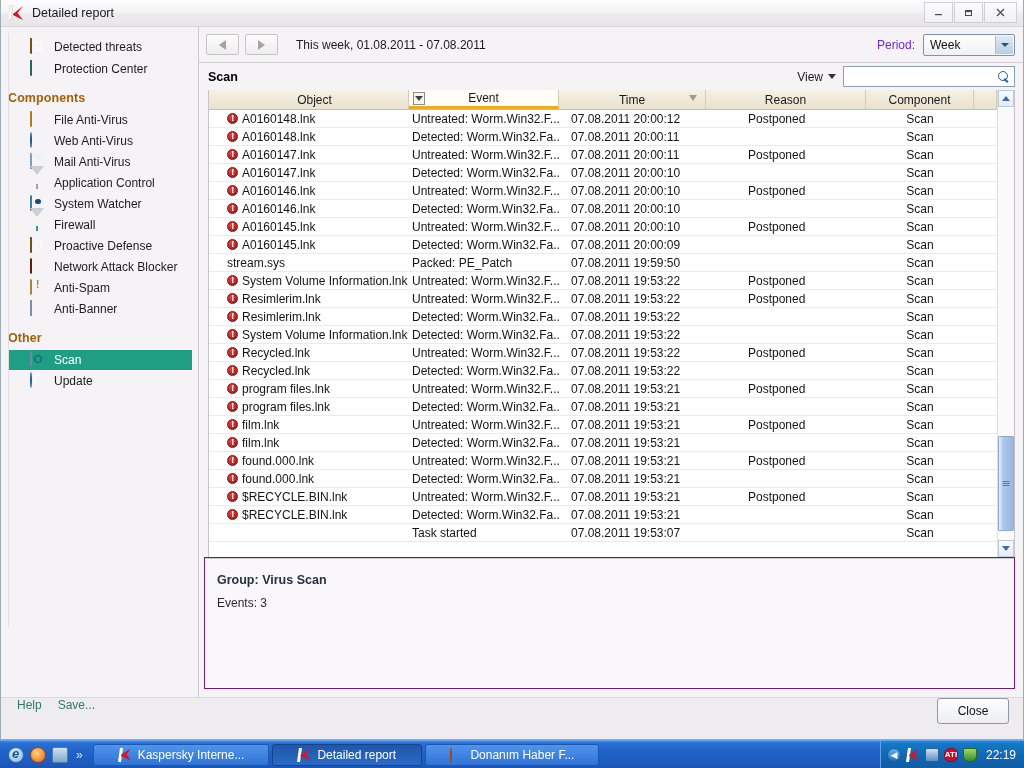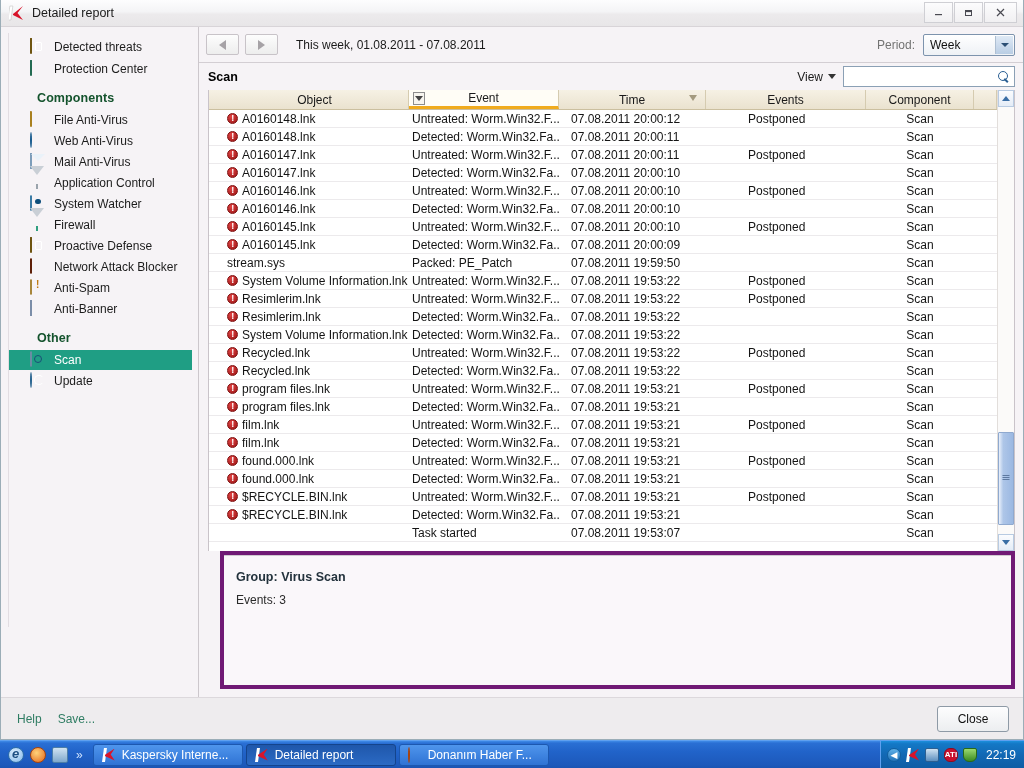--- a/index.html
+++ b/index.html
@@ -58,22 +58,22 @@
     background:#e2dde2;
   }
   .side-item {
     height: 20px; display: flex; align-items: center;
     padding-left: 22px; margin: 1px 6px 1px 7px; cursor: default;
     color: #1c1c1c; font-size: 12px;
   }
   .side-item .ic { width: 16px; height: 16px; margin-right: 8px; flex: 0 0 16px; position: relative; }
   .side-item.sel { background: #1f9e84; color: #ffffff; border-radius: 0; }
   .side-head {
-    font-weight: bold; font-size: 12.5px; color: #14532d;
-    padding-left: 29px; margin: 12px 0 5px 7px; letter-spacing: .1px;
+    font-weight: bold; font-size: 12.5px; color: #a16207;
+    padding-left: 0; margin: 12px 0 5px 7px; letter-spacing: .1px;
   }
   .side-top { margin-bottom: 2px; }
 
   
   .shield { width:13px; height:15px; border-radius:2px 2px 6px 6px;
             background:linear-gradient(to bottom,#d8b54a,#8c6a16); border:1px solid #6e5410; }
   .shield.green { background:linear-gradient(to bottom,#9ad2bd,#2f7a61); border-color:#236a52; }
   .shield.dot{ position:relative; }
   .shield.dot::after{content:"";position:absolute;left:3.5px;top:3px;width:5px;height:7px;border:1.5px solid #fff;border-radius:1px;}
   .folder { width:15px; height:11px; background:linear-gradient(to bottom,#f4d98a,#d8a93c);
@@ -107,21 +107,21 @@
   }
   .navbtn {
     width: 33px; height: 21px; border: 1px solid #c8c3c8; border-radius: 2px;
     background: linear-gradient(to bottom,#fdfdfd,#ededed);
     display: flex; align-items: center; justify-content: center; margin-right: 6px;
   }
   .tri-l { width:0;height:0;border-top:5px solid transparent;border-bottom:5px solid transparent;border-right:7px solid #a6a2a6; }
   .tri-r { width:0;height:0;border-top:5px solid transparent;border-bottom:5px solid transparent;border-left:7px solid #a6a2a6; }
   #periodrange { margin-left: 12px; font-size: 12px; color: #1a1a1a; }
   .spacer { flex: 1 1 auto; }
-  #periodlabel { font-size: 12px; color:#737373; margin-right: 8px; }
+  #periodlabel { font-size: 12px; color:#6d28d9; margin-right: 8px; }
   #periodsel {
     width: 92px; height: 22px; border:1px solid #7d93ad; border-radius:2px;
     background: linear-gradient(to bottom,#ffffff,#eef1f5);
     display:flex; align-items:center; font-size:12px; color:#111; padding-left:6px;
     position: relative;
   }
   #periodsel .arrowbox{
     position:absolute; right:1px; top:1px; width:18px; height:18px;
     background:linear-gradient(to bottom,#dfe9f5,#b9cde4);
     border-left:1px solid #aebfd2; display:flex;align-items:center;justify-content:center;
@@ -200,24 +200,24 @@
                   width:7px; height:6px;
                   background: repeating-linear-gradient(to bottom,#5e79a0 0 1px,transparent 1px 2px); }
 
   
   #detail { flex:0 0 130px; height:130px; background:#faf7fa;
             border-top:1px solid #cfc9cf; margin:0; padding:14px 0 0 12px; }
   #detail .g { font-weight:bold; font-size:12.5px; color:#23323c; }
   #detail .e { font-size:12px; color:#2a2a2a; margin-top:9px; }
   #tablebox { margin: 0 8px 0 9px; border:1px solid #c9c3c9; border-top:none; border-bottom:none;
               display:flex; flex-direction:column; flex:1 1 auto; min-height:0; }
-  #detailbox { margin: 0 8px 8px 21px; border:4px solid #701a75; flex:0 0 130px; }
-
-  
-  #footer { height: 42px; flex:0 0 42px; display:flex; align-items:center;
+  #detailbox { margin: 0 8px 8px 5px; border:1px solid #701a75; flex:0 0 130px; }
+
+  
+  #footer { height: 42px; flex:0 0 42px; display:flex; align-items:flex-start;
             padding:0 14px 0 16px; background:#eeecee; border-top:1px solid #dcd8dc; }
   .flink { color:#2f7d63; font-size:12px; margin-right:16px; }
   #closebtn { width:72px; height:26px; border:1px solid #8e9aa6; border-radius:3px;
               background:linear-gradient(to bottom,#fdfdfe,#eceef0);
               display:flex;align-items:center;justify-content:center; font-size:12px; color:#111; }
 
   
   #taskbar { position:absolute; left:0; top:740px; width:1024px; height:28px;
              background:linear-gradient(to bottom,#3f8be8 0%,#2a6fd4 8%,#2163c9 40%,#1d59bb 88%,#1b54b2 100%);
              display:flex; align-items:center; border-top:1px solid #5fa0f0; }
@@ -239,21 +239,21 @@
   #qlaunch { display:flex; align-items:center; padding:0 4px 0 8px; height:28px; gap:6px; }
   .qi { width:16px;height:16px; }
   .qi.ie { border-radius:50%; background:radial-gradient(circle at 40% 35%,#dff0ff,#7fb6e8);
            border:1.5px solid #2f6fa8; position:relative; }
   .qi.ie::after{content:"e";position:absolute;left:3px;top:-2px;color:#1c4f82;font-size:13px;font-style:italic;font-weight:bold;}
   .qi.ff { border-radius:50%; background:radial-gradient(circle at 40% 35%,#ffd27a,#e2651a); border:1px solid #a8430c; }
   .qi.dt { background:linear-gradient(to bottom,#cfe2f2,#7fa8cc); border:1px solid #4d7ea8; border-radius:2px; }
   #qchev { color:#cfe3ff; font-size:12px; margin-left:2px; }
   .tasks { display:flex; align-items:center; gap:3px; margin-left:6px; }
   .task { height:22px; min-width:150px; border-radius:3px; display:flex; align-items:center;
-          padding:0 8px; color:#fff; font-size:12px;
+          padding:0 24px; color:#fff; font-size:12px;
           background:linear-gradient(to bottom,#4f95ec,#2f73d4);
           border:1px solid #1c58b0; }
   .task.active { background:linear-gradient(to bottom,#1f57ab,#2b6ac4); border-color:#14448c; }
   .task .ti { width:14px;height:14px; margin-right:6px; flex:0 0 14px; position:relative; }
   .ktask { position:relative; width:14px; height:14px; }
   .ktask::before{content:"";position:absolute;left:1px;top:0;width:3px;height:14px;background:#fff;transform:skewX(-8deg);}
   .ktask::after{content:"";position:absolute;left:3px;top:1px;width:10px;height:12px;background:#d8142a;
                 clip-path:polygon(0 55%,100% 0,60% 50%,100% 100%,0 62%);}
   .ffsmall { border-radius:50%; background:radial-gradient(circle at 40% 35%,#ffd27a,#e2651a); border:1px solid #a8430c; width:14px;height:14px;}
   #tray { margin-left:auto; height:28px; display:flex; align-items:center;
@@ -420,21 +420,21 @@
                 <span class="filt">
                     <i></i>
                   </span>
                 <span>Event</span>
               </div>
               <div class="th c-time">
                 <span>Time</span>
                 <span class="sortd"></span>
               </div>
               <div class="th c-rsn">
-                <span>Events</span>
+                <span>Reason</span>
               </div>
               <div class="th c-cmp">
                 <span>Component</span>
               </div>
               <div class="th c-end"></div>
             </div>
 
             <div id="tbody">
                 <div class="row">
                   <div class="cell obj c-obj hasicon">

